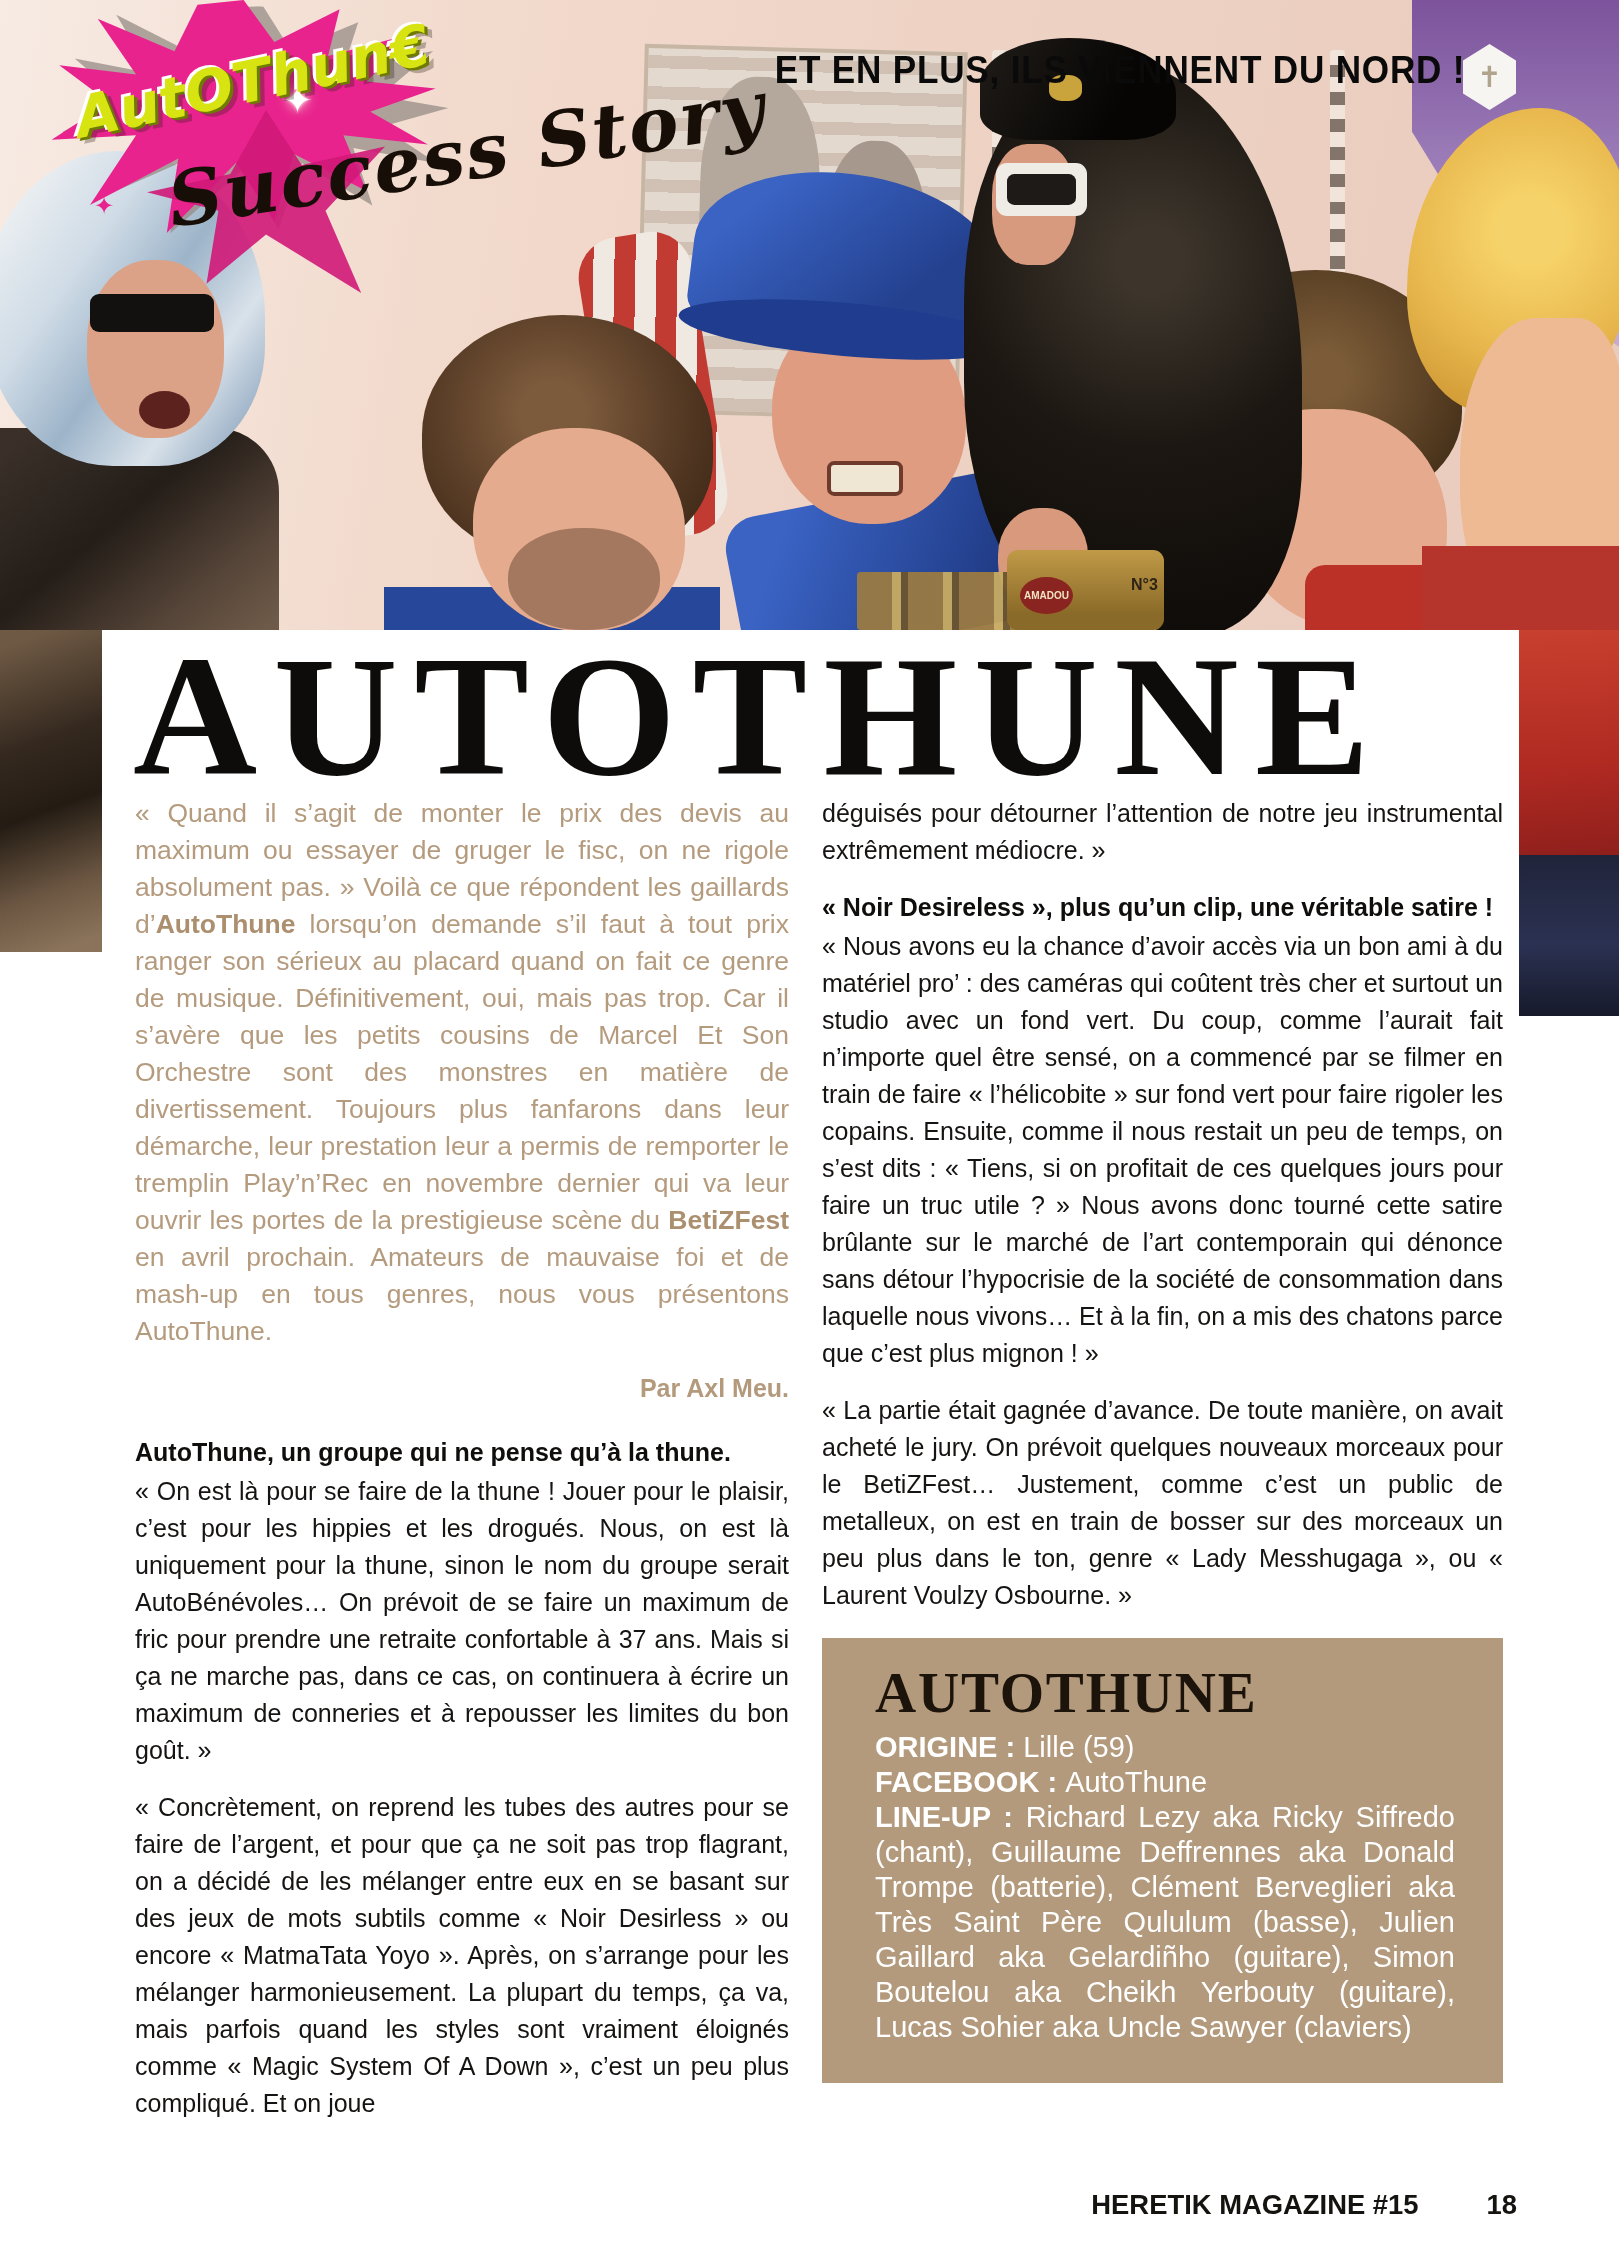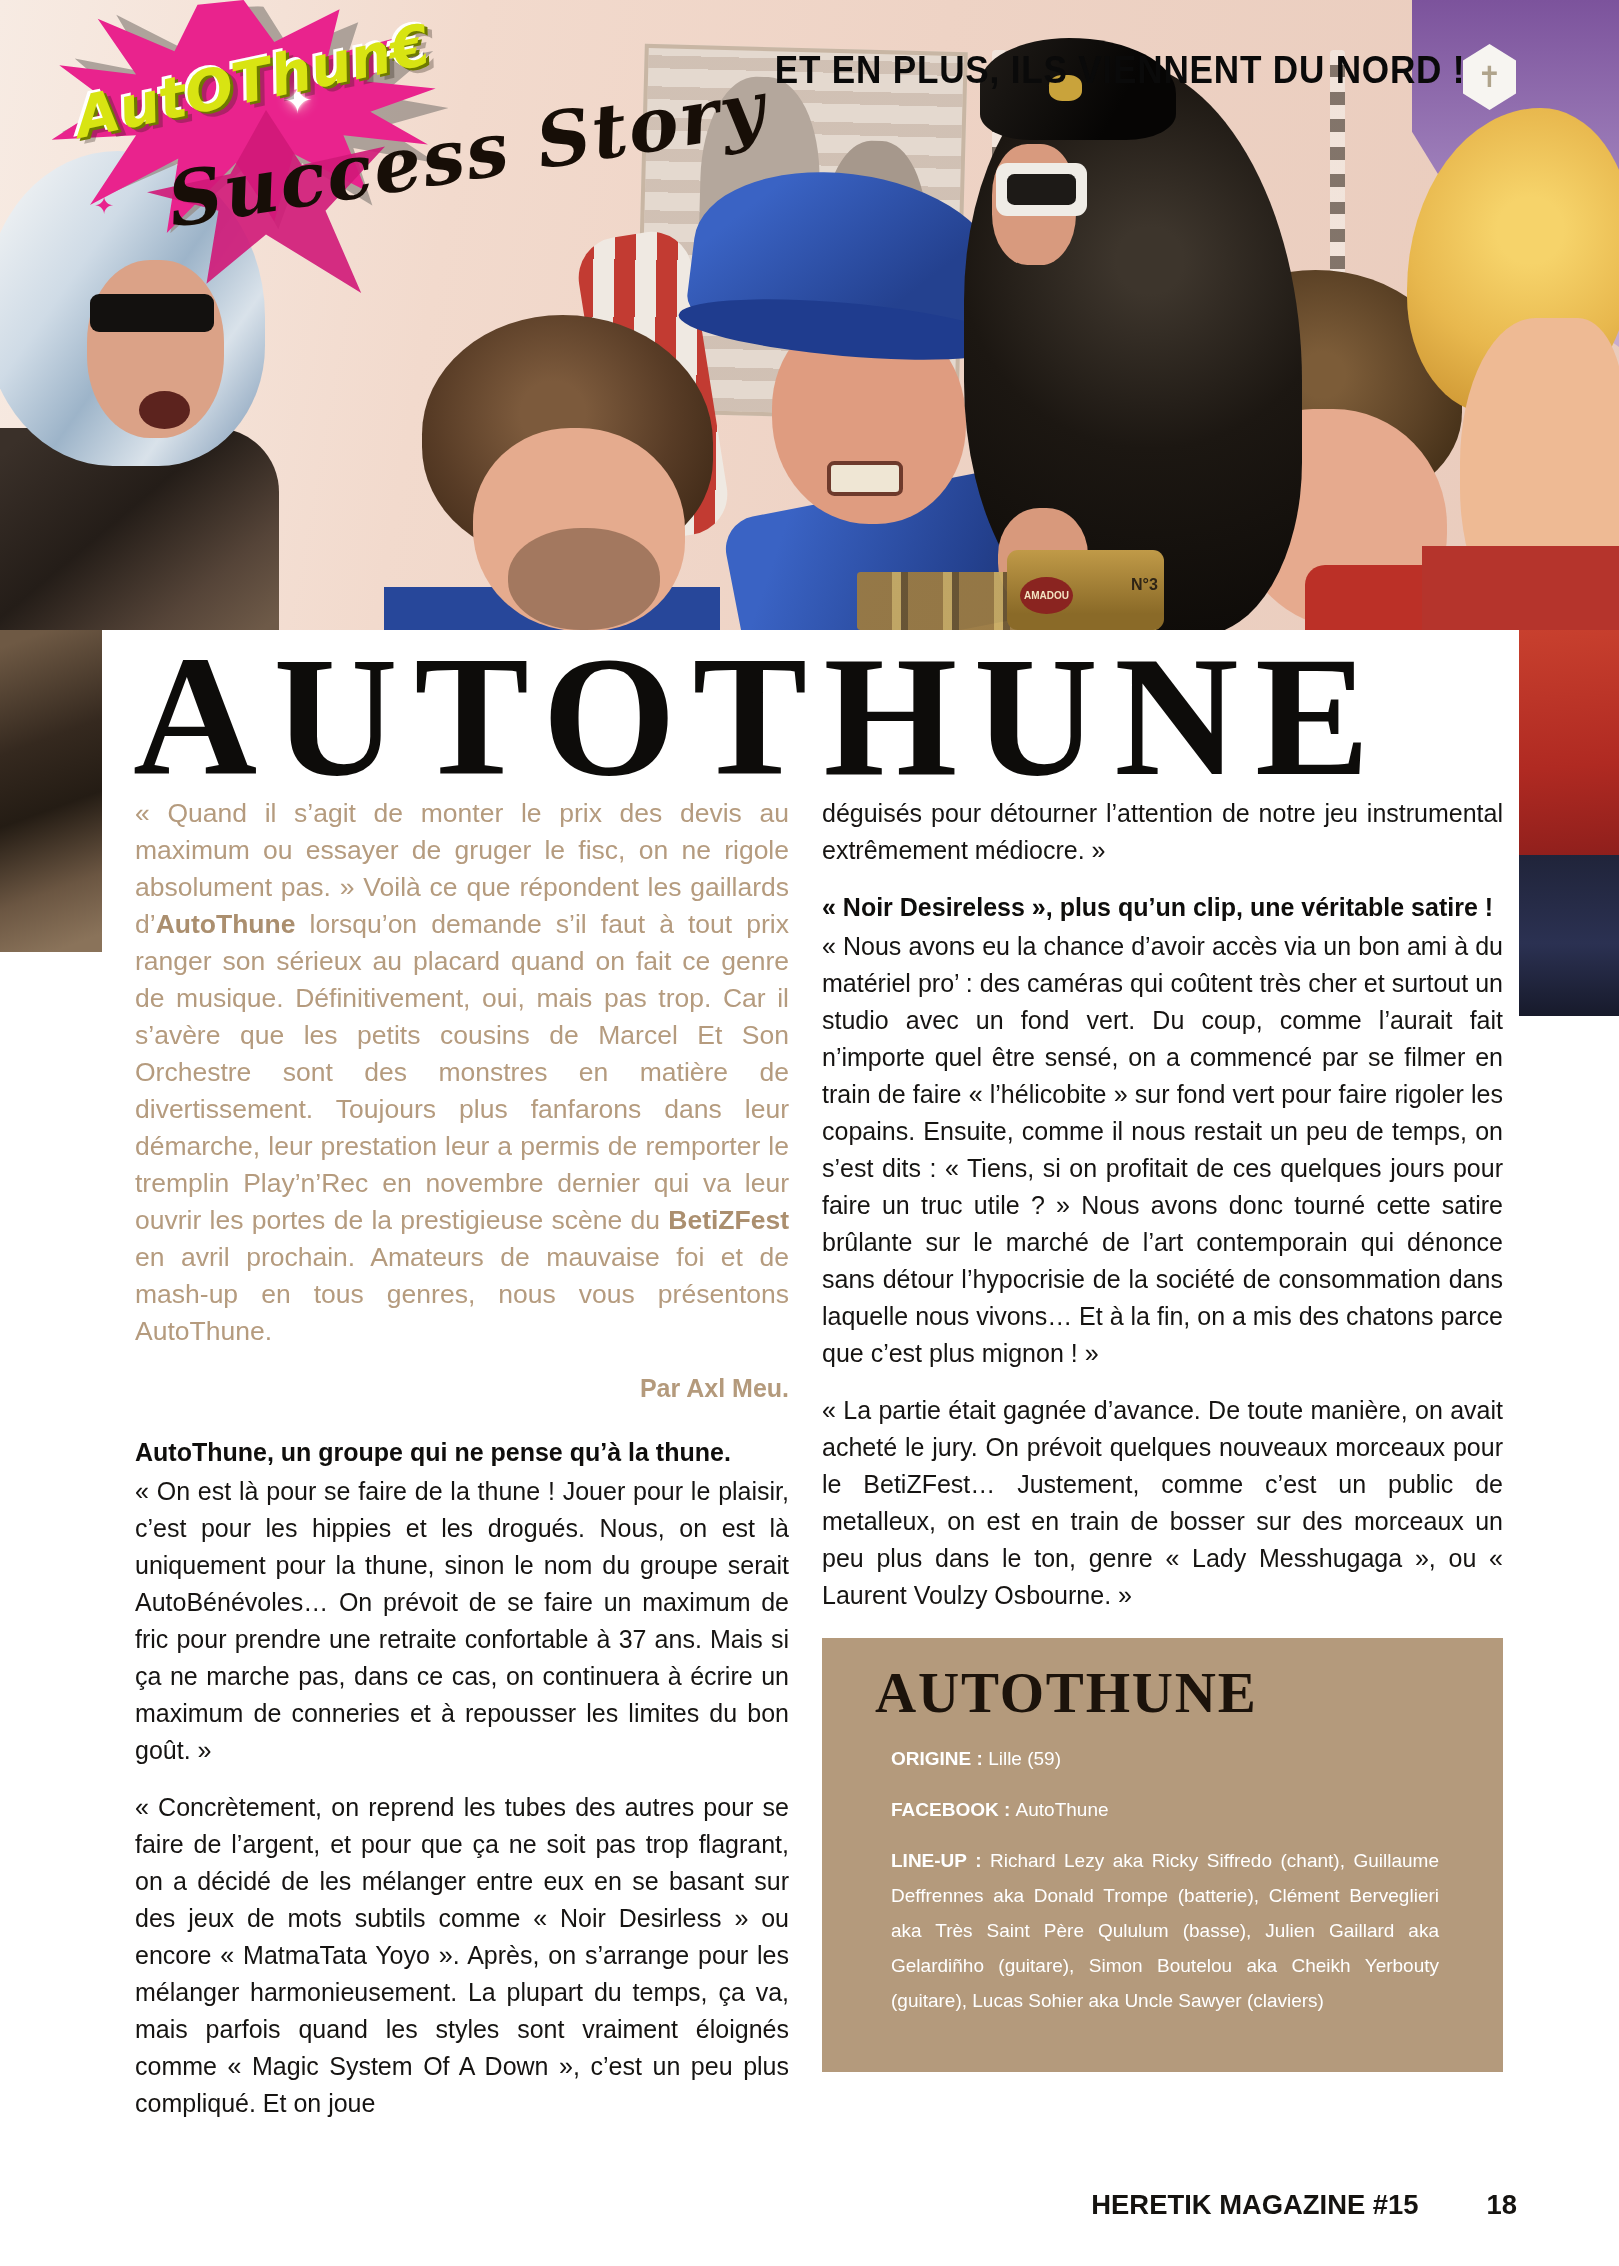--- a/index.html
+++ b/index.html
@@ -118,21 +118,21 @@
   .col p{margin:2px 0 20px 0;}
   .col h3{margin:0;font-size:25px;line-height:37px;color:#0f0e0c;}
   .col-left{left:135px;top:793px;width:654px;}
   .col-right{left:822px;top:793px;width:681px;font-size:25px;}
   .intro{color:#b59b7e;font-size:26.5px;}
   .intro b{color:#ab8f6f;}
   .byline{text-align:right;font-weight:bold;color:#b49a7c;margin-bottom:27.4px !important;}
   .infobox{margin-top:24px;background:#b49a7c;padding:24px 48px 38px 53px;text-align:justify;}
   .infobox h2{margin:0 0 5.5px 0;font-family:"Liberation Serif",serif;font-weight:bold;font-size:57px;
         letter-spacing:1.8px;color:#1c130b;line-height:1.1;}
-  .infobox p{margin:16px;color:#ffffff;font-size:19px;line-height:35px;}
+  .infobox p{margin:0;color:#ffffff;font-size:29px;line-height:35px;}
   .infobox b{color:#ffffff;}
 
   .footer{left:0;right:102px;top:2189px;text-align:right;font-weight:bold;font-size:27.4px;color:#151310;}
   .footer .pageno{margin-left:68px;}
 </style>
 </head>
 <body>
 
 <div class="page">
 

